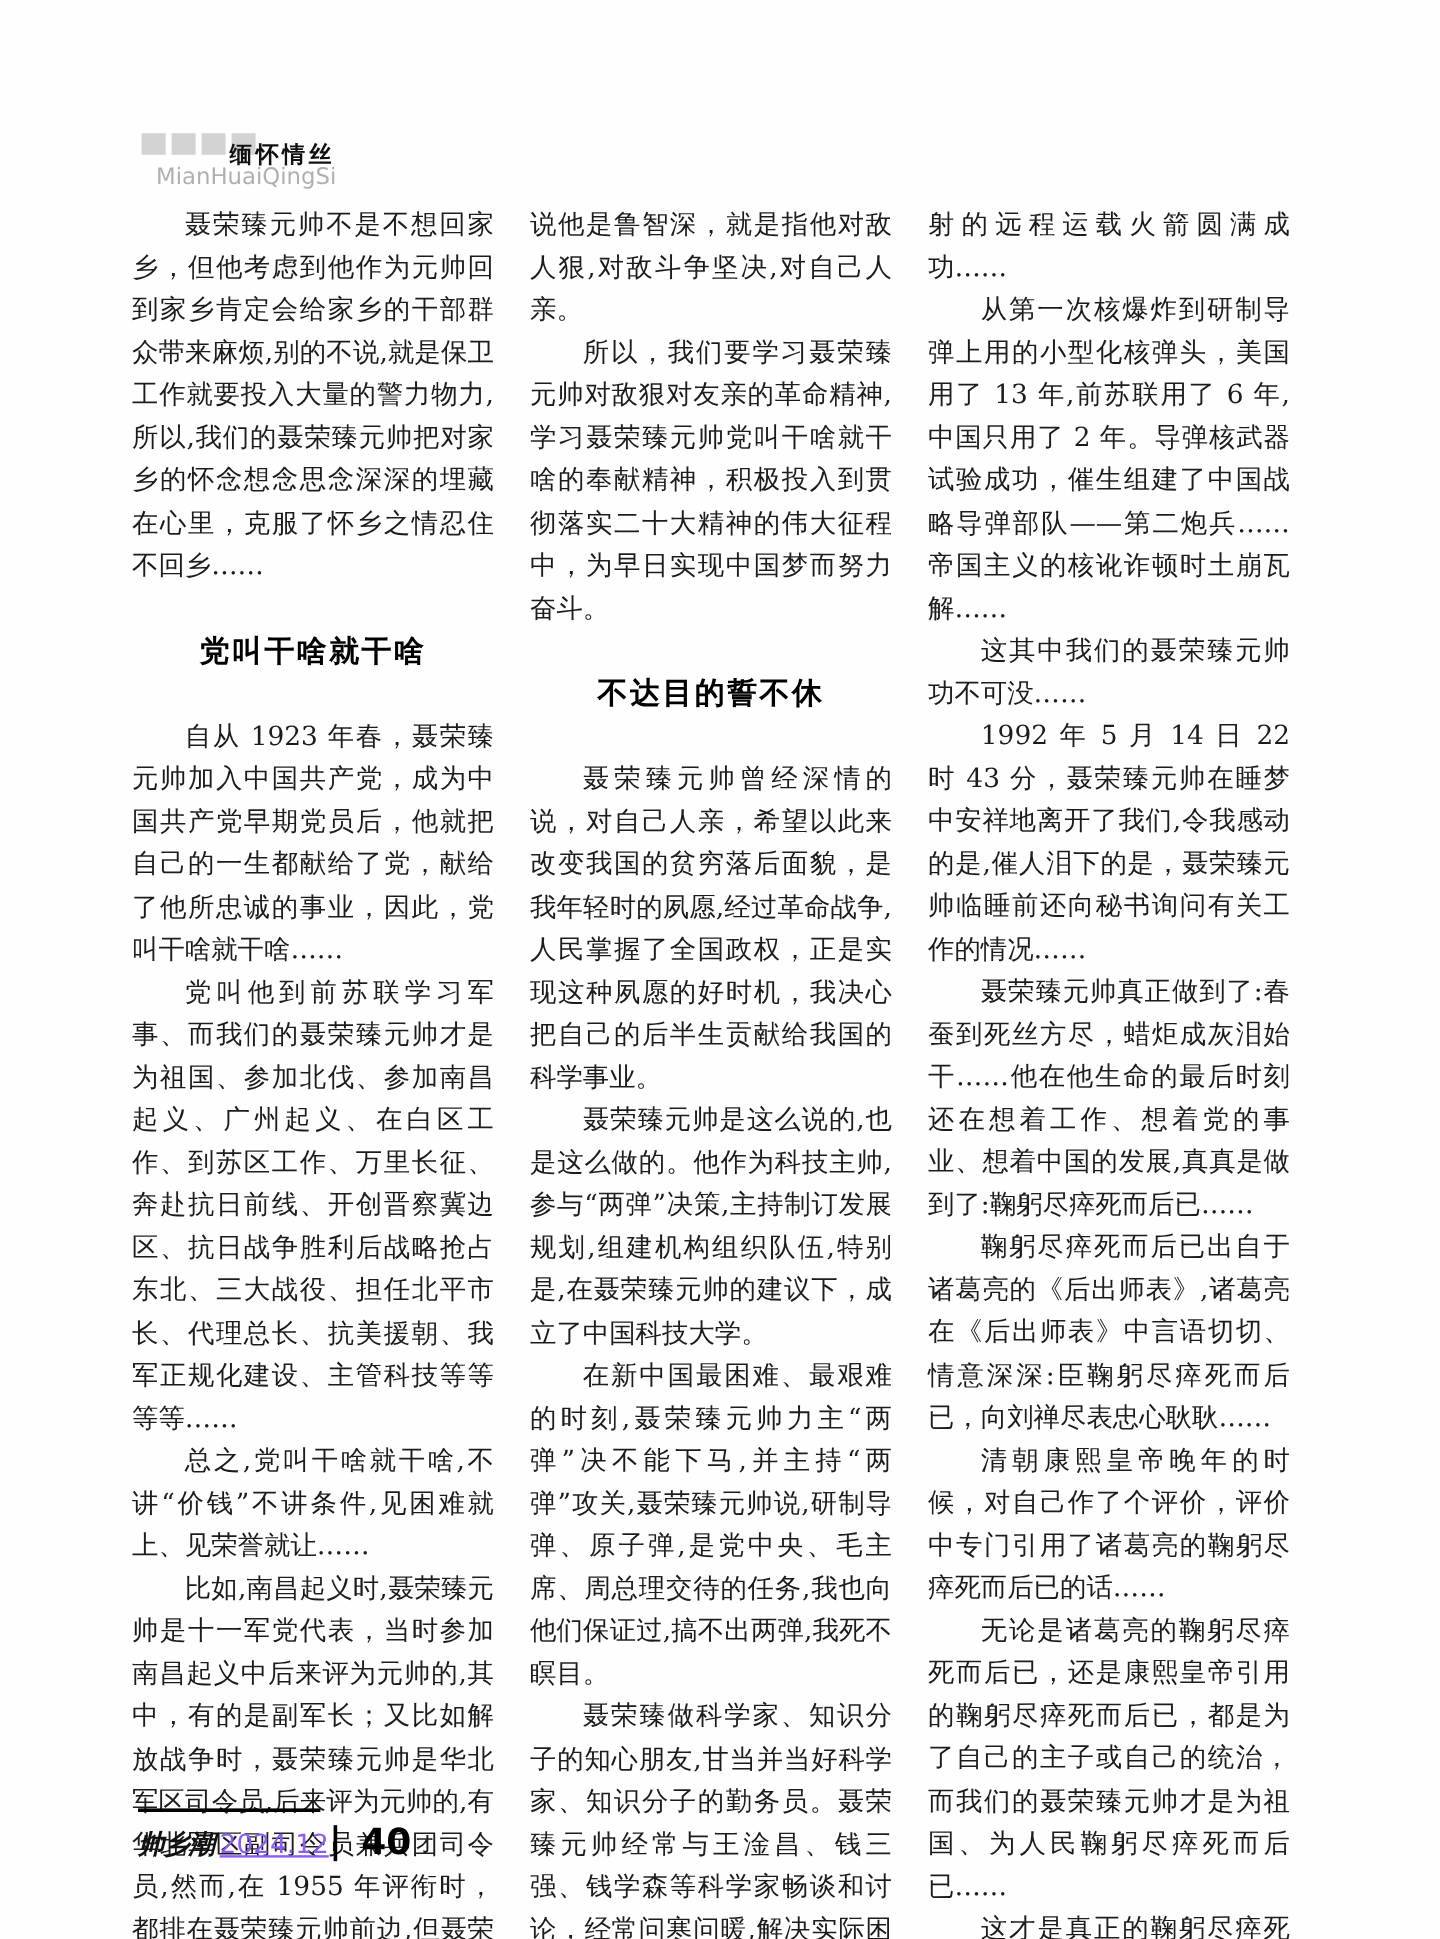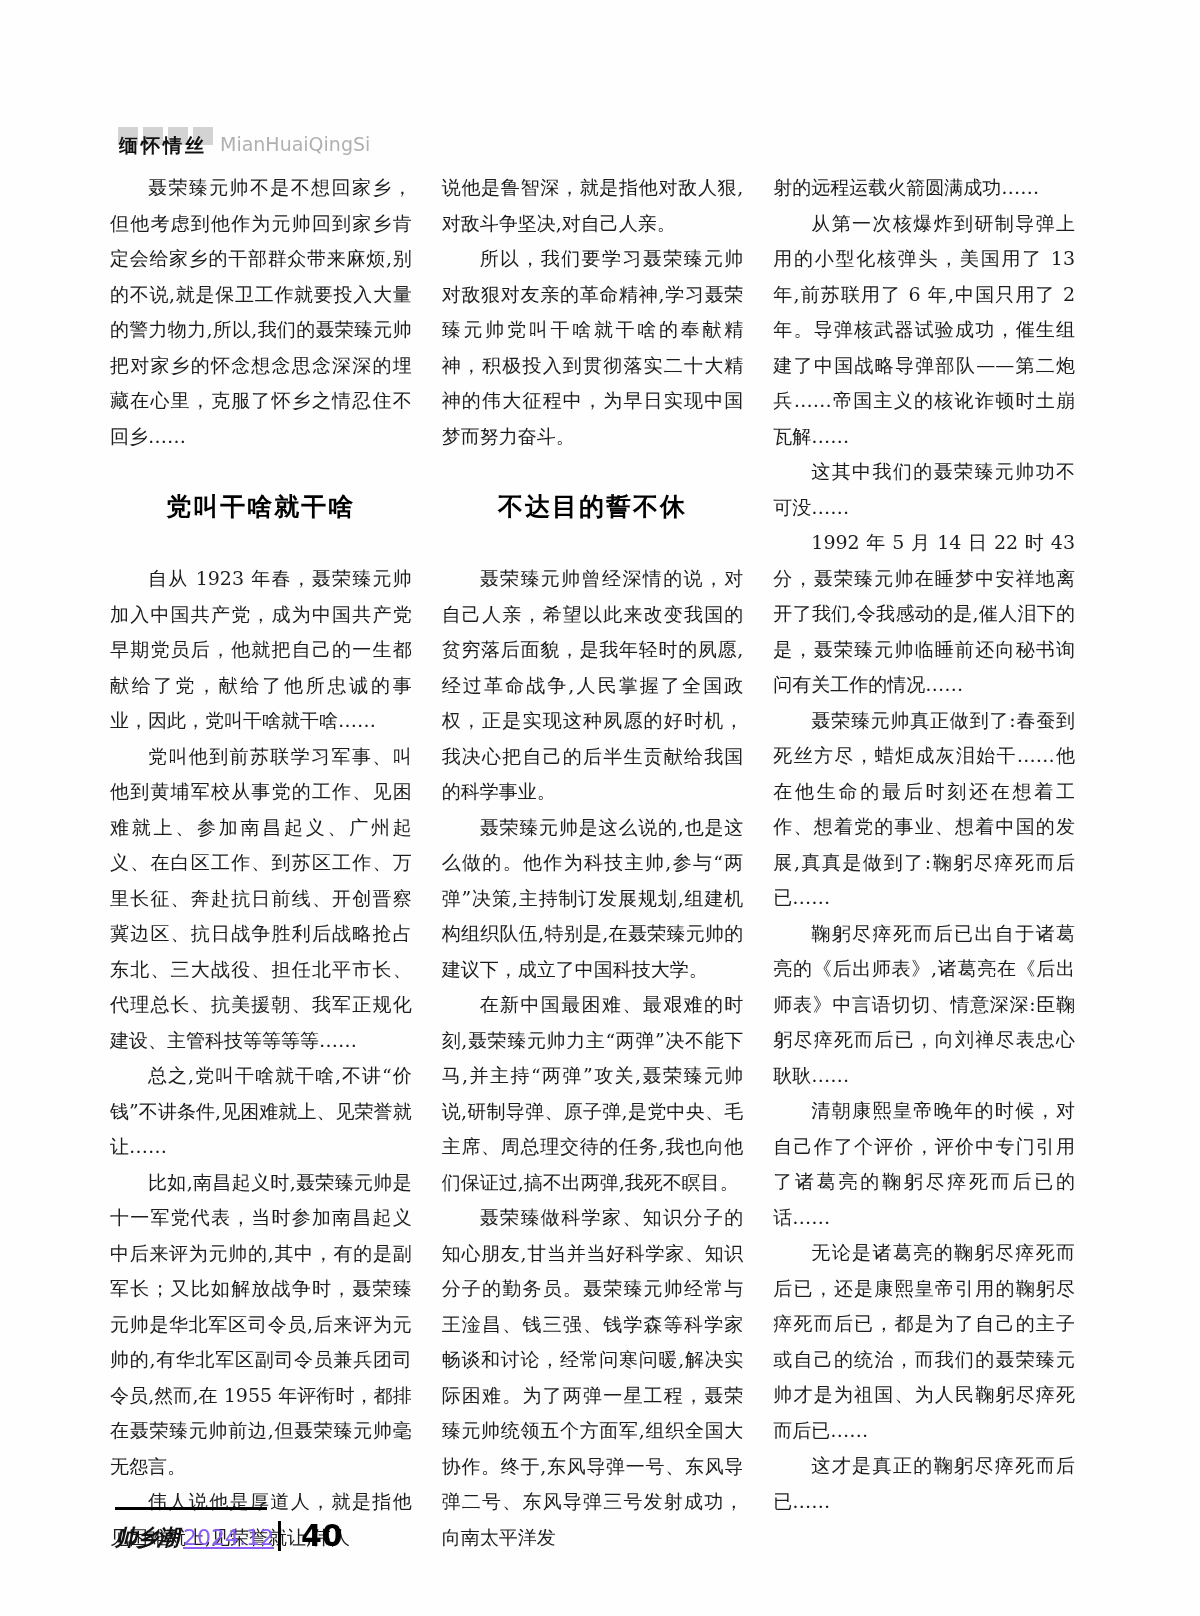--- a/index.html
+++ b/index.html
@@ -21,23 +21,25 @@
     left: 0; top: 0;
     width: 1200px;
     height: 1616px;
     background: #fefefe;
   }
 
   
   .running-head {
     position: absolute;
     left: 118px;
-    top: 136px;
+    top: 120px;
     height: 40px;
     display: flex;
+    align-items: flex-end;
+    flex-direction: column;
   }
   .rh-cn {
     position: relative;
     font-family: "DejaVu Sans", "Liberation Sans", sans-serif;
     font-weight: bold;
     font-size: 19px;
     letter-spacing: 3px;
     color: #111;
     line-height: 1;
     padding: 0 1px;
@@ -76,21 +78,21 @@
     width: 965px;
     display: flex;
     gap: 30px;
   }
   .col {
     width: 302px;
   }
 
   .col p {
     margin: 0;
-    font-size: 19px;
+    font-size: 22px;
     line-height: 35.5px;
     text-align: justify;
     text-align-last: left;
     text-justify: inter-character;
     letter-spacing: 0px;
     color: #1c1c1c;
   }
   .col p.indent {
     text-indent: 2em;
   }
@@ -176,21 +178,21 @@
   </div>
 
   <div class="columns">
 
     <div class="col">
       <p class="indent">聂荣臻元帅不是不想回家乡，但他考虑到他作为元帅回到家乡肯定会给家乡的干部群众带来麻烦,别的不说,就是保卫工作就要投入大量的警力物力,所以,我们的聂荣臻元帅把对家乡的怀念想念思念深深的埋藏在心里，克服了怀乡之情忍住不回乡……</p>
       <div class="gap-before-title"></div>
       <h2 class="section-title">党叫干啥就干啥</h2>
       <div class="gap-after-title"></div>
       <p class="indent">自从 1923 年春，聂荣臻元帅加入中国共产党，成为中国共产党早期党员后，他就把自己的一生都献给了党，献给了他所忠诚的事业，因此，党叫干啥就干啥……</p>
-      <p class="indent">党叫他到前苏联学习军事、叫他到黄埔军校从事党的工作、见困难就上、参加南昌起义、广州起义、在白区工作、到苏区工作、万里长征、奔赴抗日前线、开创晋察冀边区、抗日战争胜利后战略抢占东北、三大战役、担任北平市长、代理总长、抗美援朝、我军正规化建设、主管科技等等等等……</p>
+      <p class="indent">党叫他到前苏联学习军事、而我们的聂荣臻元帅才是为祖国、参加北伐、参加南昌起义、广州起义、在白区工作、到苏区工作、万里长征、奔赴抗日前线、开创晋察冀边区、抗日战争胜利后战略抢占东北、三大战役、担任北平市长、代理总长、抗美援朝、我军正规化建设、主管科技等等等等……</p>
       <p class="indent">总之,党叫干啥就干啥,不讲“价钱”不讲条件,见困难就上、见荣誉就让……</p>
       <p class="indent">比如,南昌起义时,聂荣臻元帅是十一军党代表，当时参加南昌起义中后来评为元帅的,其中，有的是副军长；又比如解放战争时，聂荣臻元帅是华北军区司令员,后来评为元帅的,有华北军区副司令员兼兵团司令员,然而,在 1955 年评衔时，都排在聂荣臻元帅前边,但聂荣臻元帅毫无怨言。</p>
       <p class="indent">伟人说他是厚道人，就是指他见困难就上,见荣誉就让,伟人</p>
     </div>
 
     <div class="col">
       <p>说他是鲁智深，就是指他对敌人狠,对敌斗争坚决,对自己人亲。</p>
       <p class="indent">所以，我们要学习聂荣臻元帅对敌狠对友亲的革命精神,学习聂荣臻元帅党叫干啥就干啥的奉献精神，积极投入到贯彻落实二十大精神的伟大征程中，为早日实现中国梦而努力奋斗。</p>
       <div class="gap-before-title"></div>
       <h2 class="section-title">不达目的誓不休</h2>

